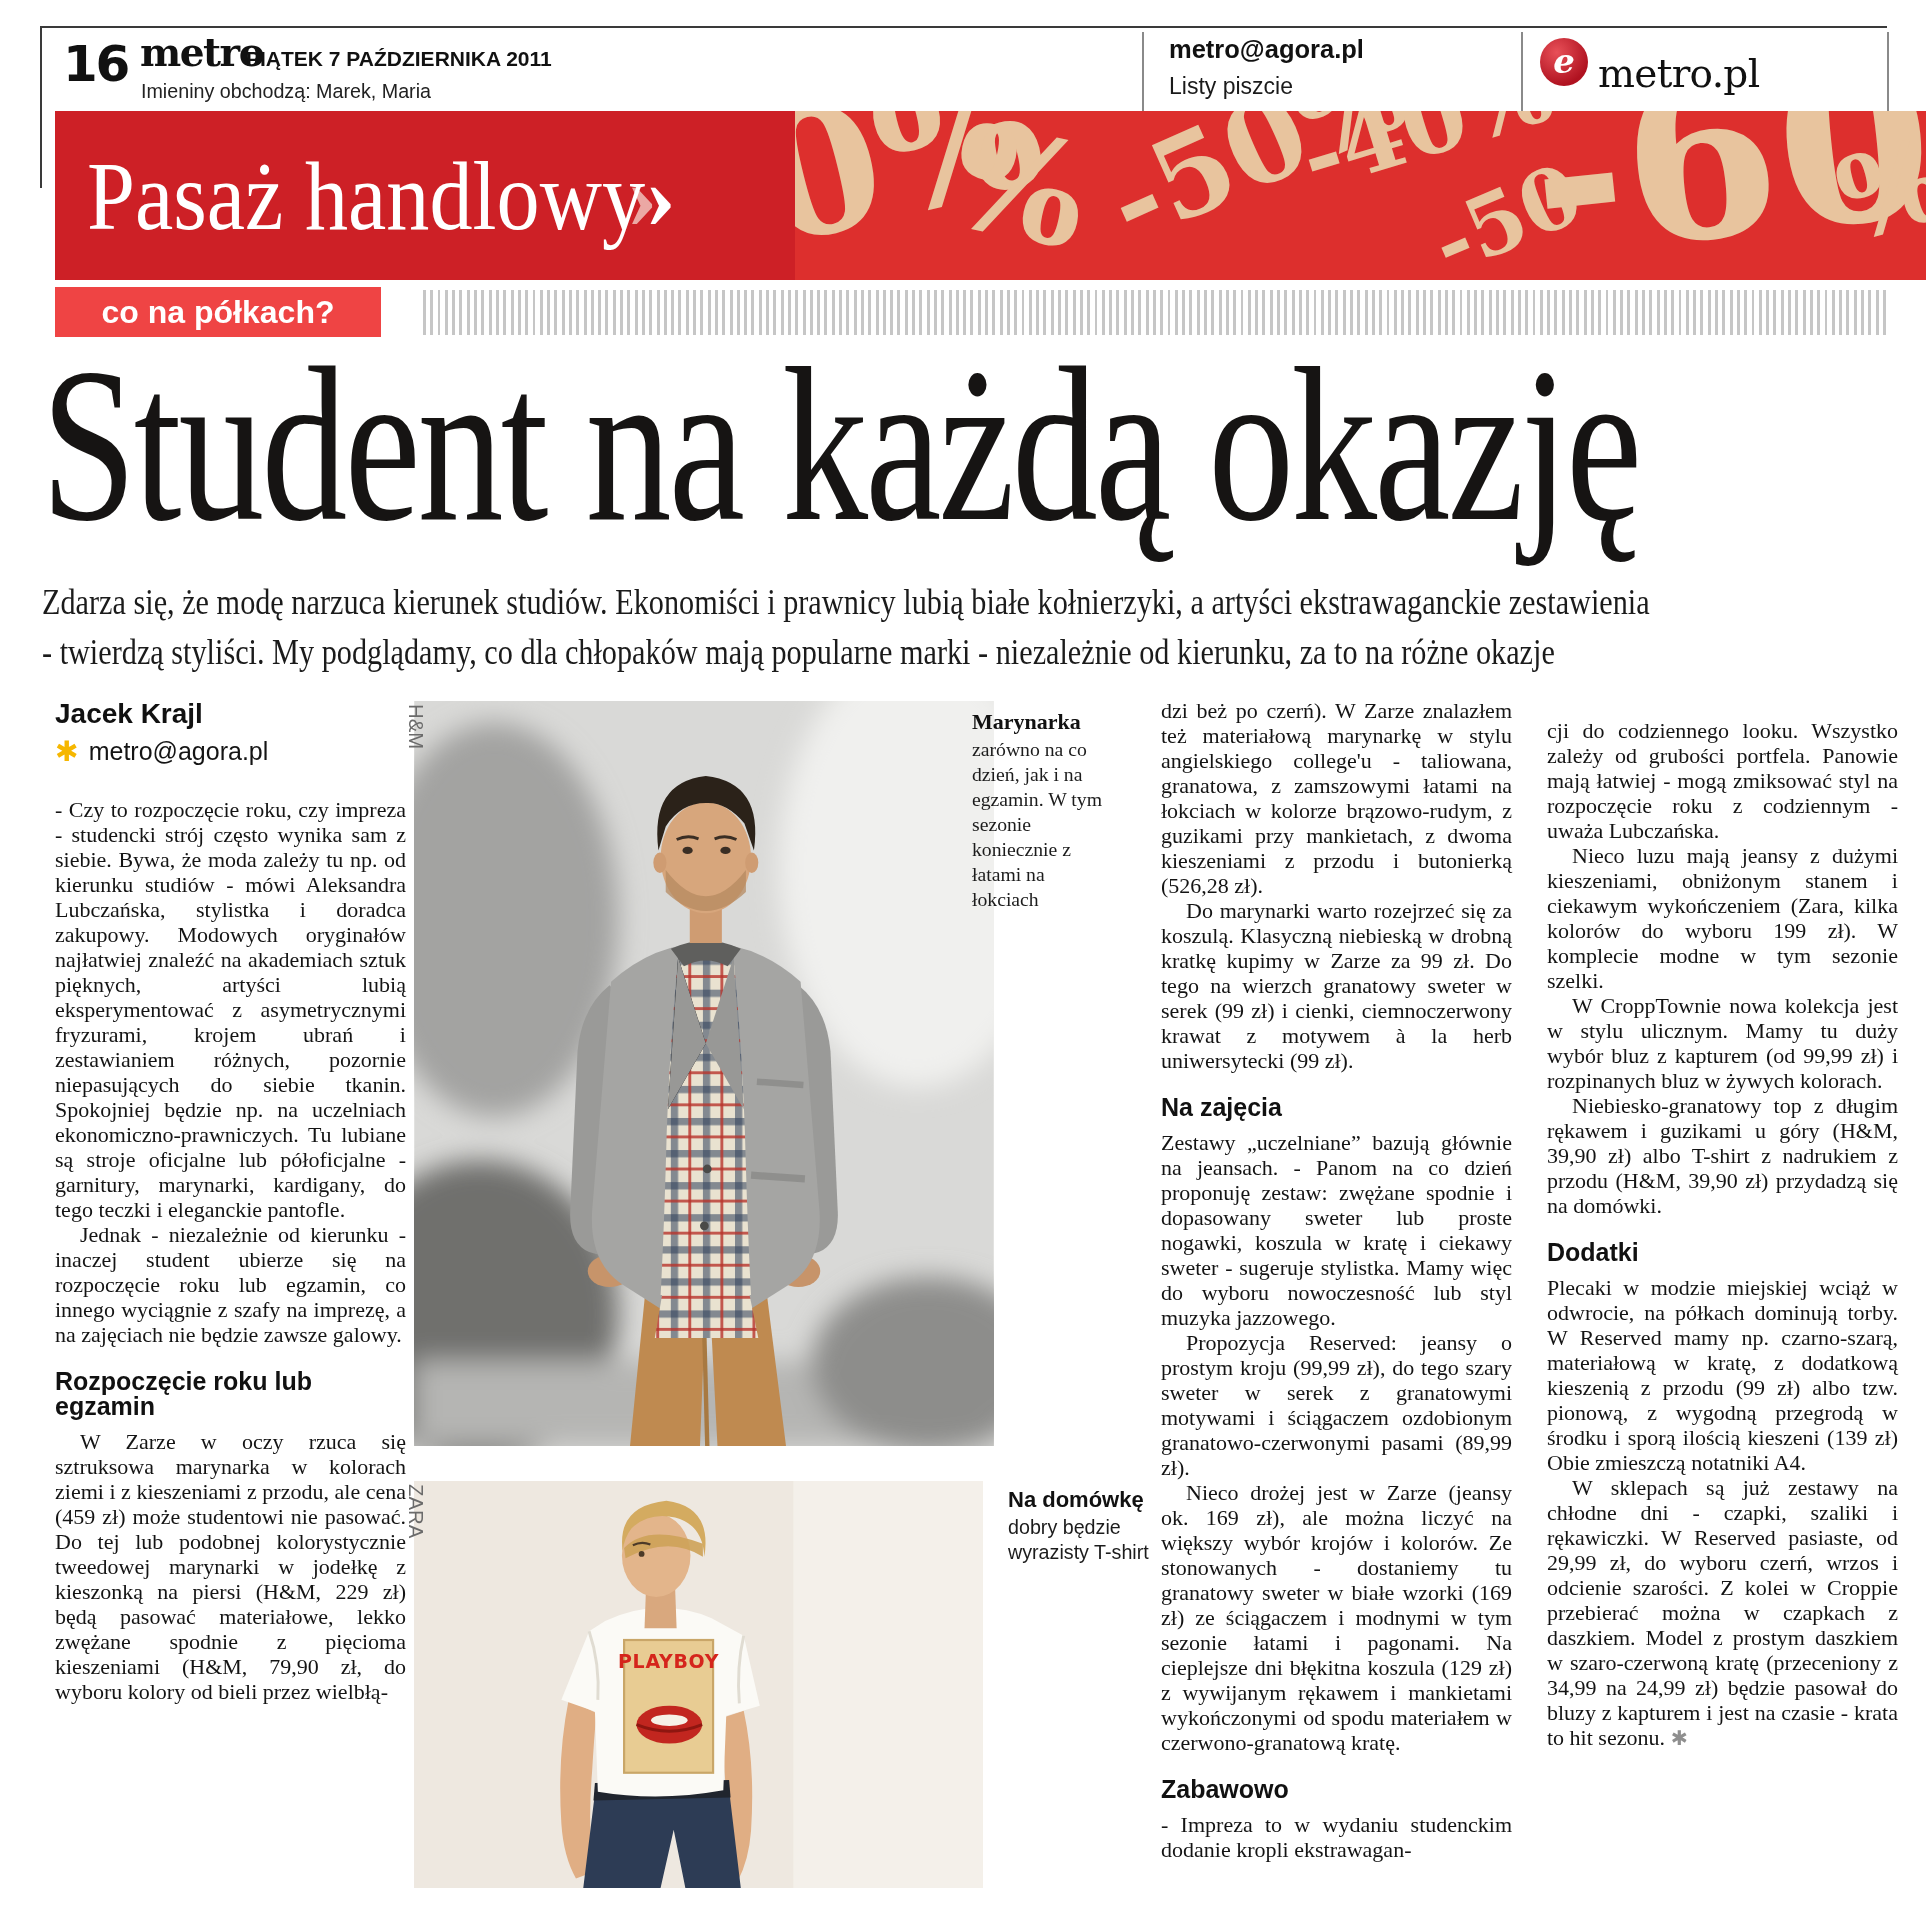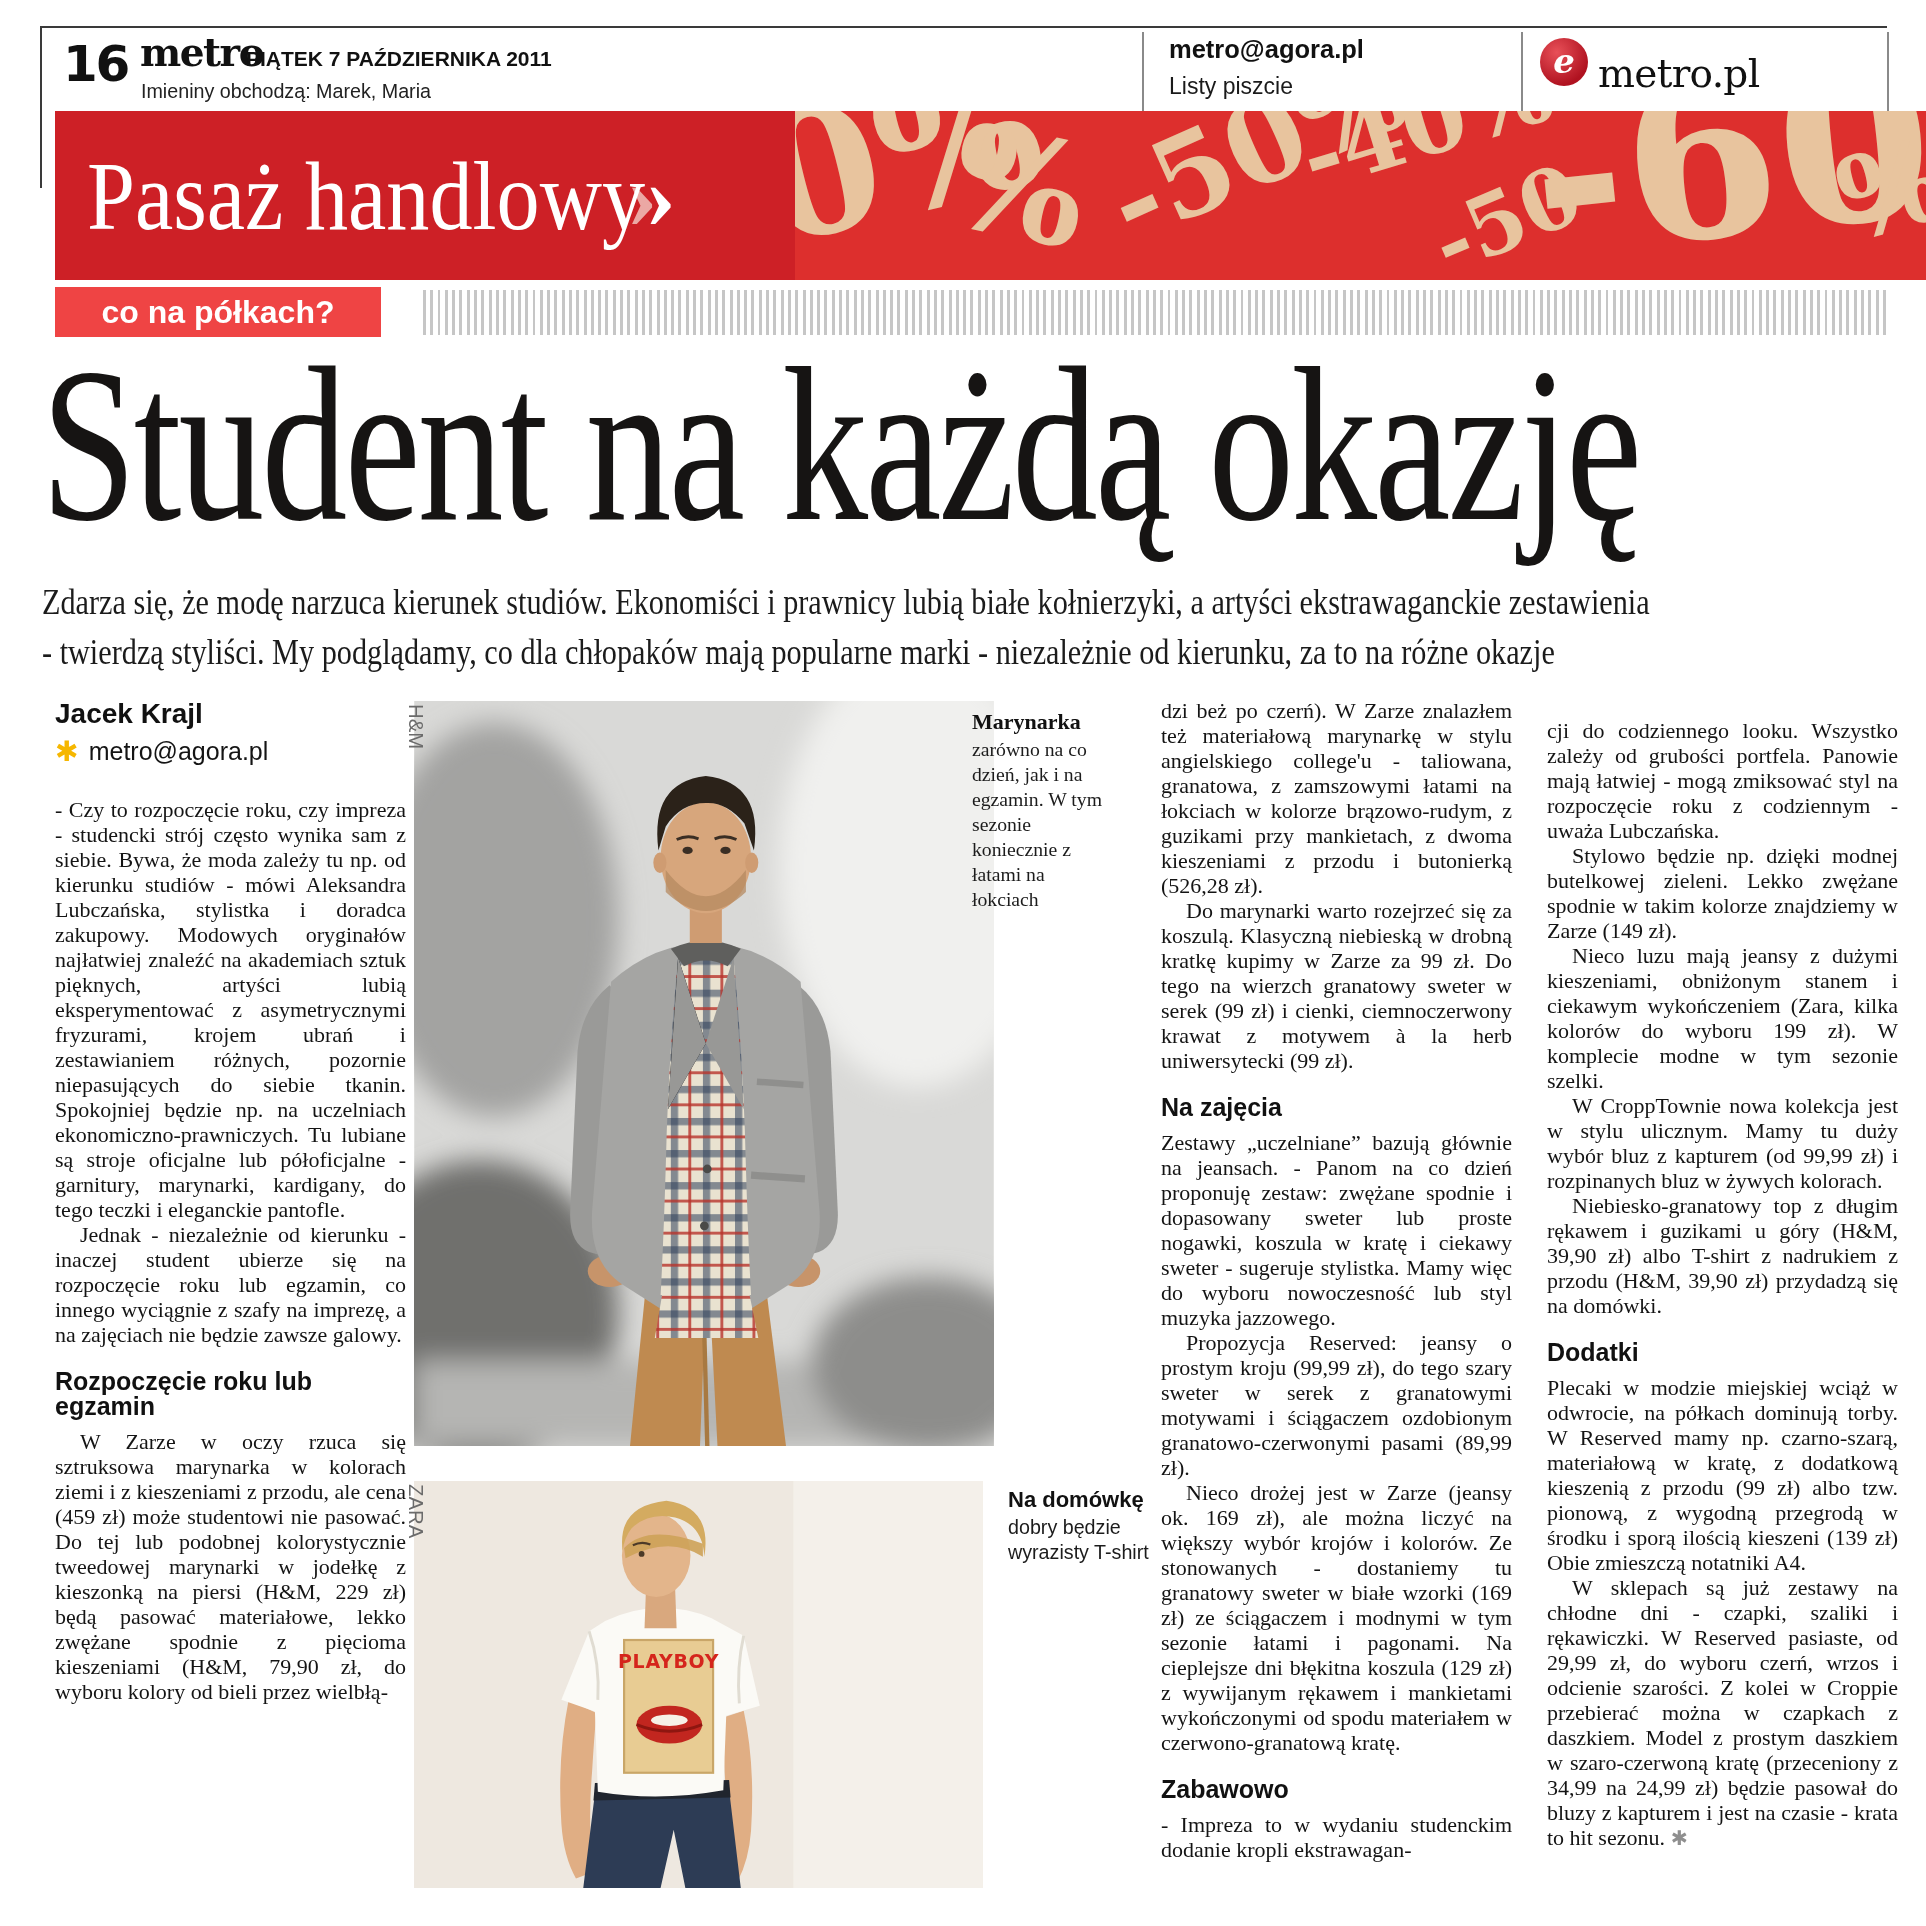--- a/index.html
+++ b/index.html
@@ -198,21 +198,20 @@
         <p class="ind">Propozycja Reserved: jeansy o prostym kroju (99,99 zł), do tego szary sweter w serek z granatowymi motywami i ściągaczem ozdobionym granatowo-czerwonymi pasami (89,99 zł).</p>
         <p class="ind">Nieco drożej jest w Zarze (jeansy ok. 169 zł), ale można liczyć na większy wybór krojów i kolorów. Ze stonowanych - dostaniemy tu granatowy sweter w białe wzorki (169 zł) ze ściągaczem i modnymi w tym sezonie łatami i pagonami. Na cieplejsze dni błękitna koszula (129 zł) z wywijanym rękawem i mankietami wykończonymi od spodu materiałem w czerwono-granatową kratę.</p>
         <h3>Zabawowo</h3>
         <p>- Impreza to w wydaniu studenckim dodanie kropli ekstrawagan-</p>
       </div>
   </div>
 
   <div class="col" id="col4">
     <div>
         <p>cji do codziennego looku. Wszystko zależy od grubości portfela. Panowie mają łatwiej - mogą zmiksować styl na rozpoczęcie roku z codziennym - uważa Lubczańska.</p>
-        <p class="ind">Stylowo będzie np. dzięki modnej butelkowej zieleni. Lekko zwężane spodnie w takim kolorze znajdziemy w Zarze (149 zł).</p>
         <p class="ind">Nieco luzu mają jeansy z dużymi kieszeniami, obniżonym stanem i ciekawym wykończeniem (Zara, kilka kolorów do wyboru 199 zł). W komplecie modne w tym sezonie szelki.</p>
         <p class="ind">W CroppTownie nowa kolekcja jest w stylu ulicznym. Mamy tu duży wybór bluz z kapturem (od 99,99 zł) i rozpinanych bluz w żywych kolorach.</p>
         <p class="ind">Niebiesko-granatowy top z długim rękawem i guzikami u góry (H&amp;M, 39,90 zł) albo T-shirt z nadrukiem z przodu (H&amp;M, 39,90 zł) przydadzą się na domówki.</p>
         <h3>Dodatki</h3>
         <p>Plecaki w modzie miejskiej wciąż w odwrocie, na półkach dominują torby. W Reserved mamy np. czarno-szarą, materiałową w kratę, z dodatkową kieszenią z przodu (99 zł) albo tzw. pionową, z wygodną przegrodą w środku i sporą ilością kieszeni (139 zł) Obie zmieszczą notatniki A4.</p>
         <p class="ind">W sklepach są już zestawy na chłodne dni - czapki, szaliki i rękawiczki. W Reserved pasiaste, od 29,99 zł, do wyboru czerń, wrzos i odcienie szarości. Z kolei w Croppie przebierać można w czapkach z daszkiem. Model z prostym daszkiem w szaro-czerwoną kratę (przeceniony z 34,99 na 24,99 zł) będzie pasował do bluzy z kapturem i jest na czasie - krata to hit sezonu.<span class="endmark">✱</span></p>
       </div>
   </div>
 
   <svg id="photo2" class="photo" viewBox="0 0 780 558" xmlns="http://www.w3.org/2000/svg">

